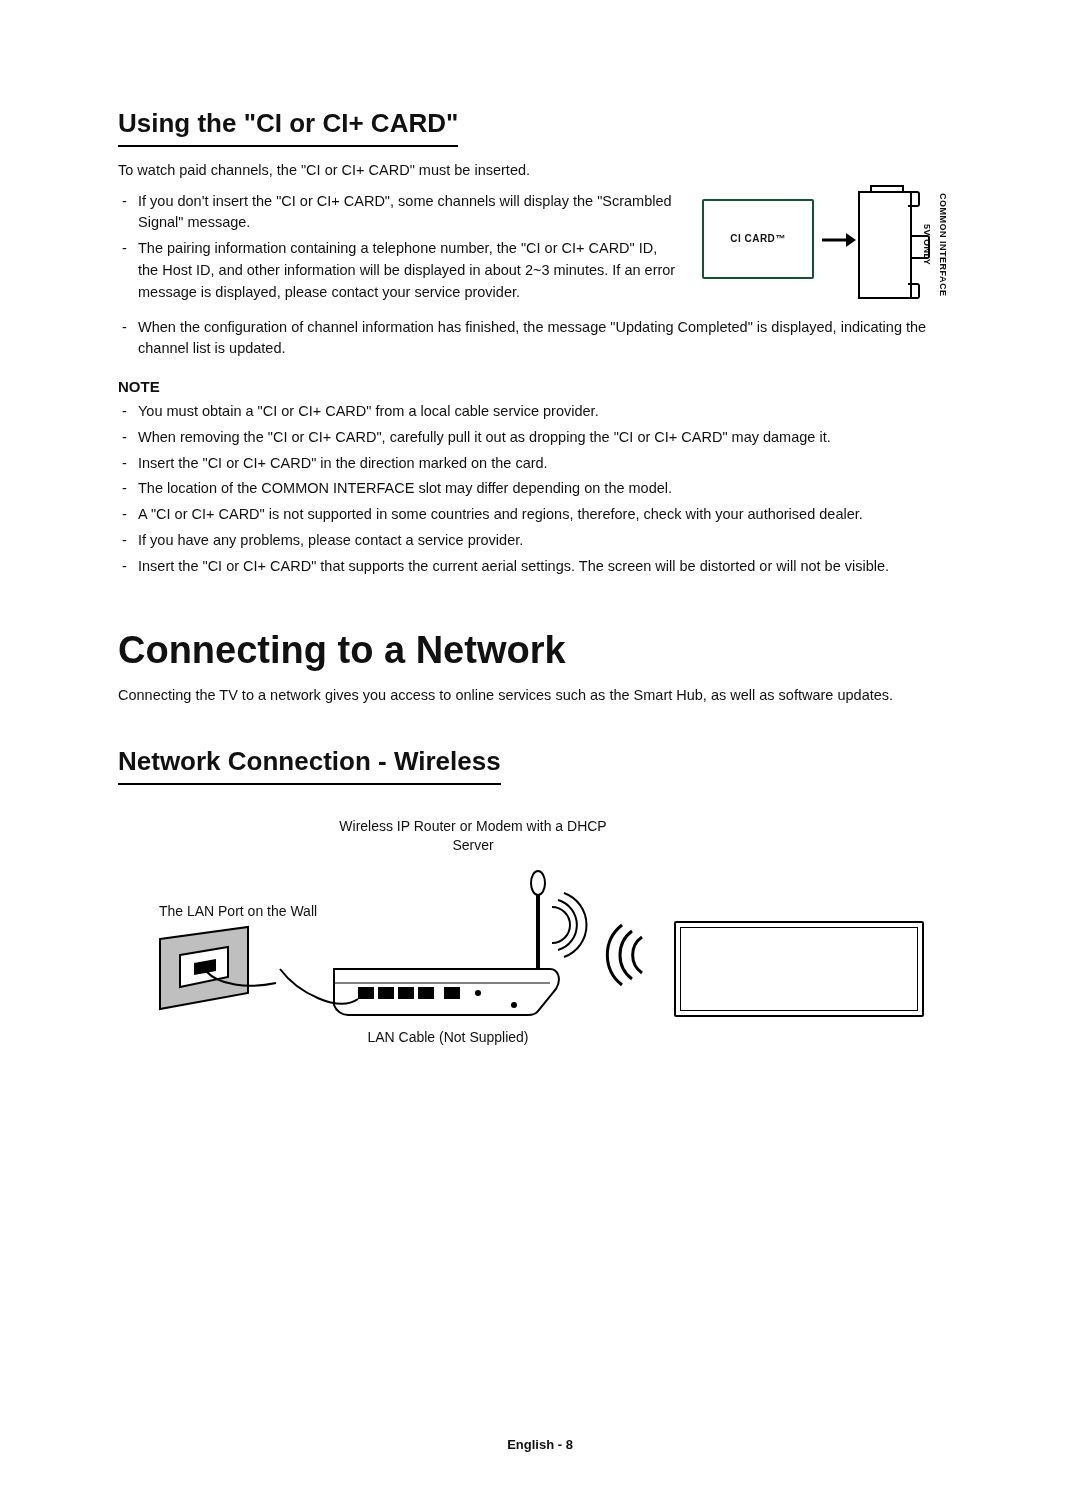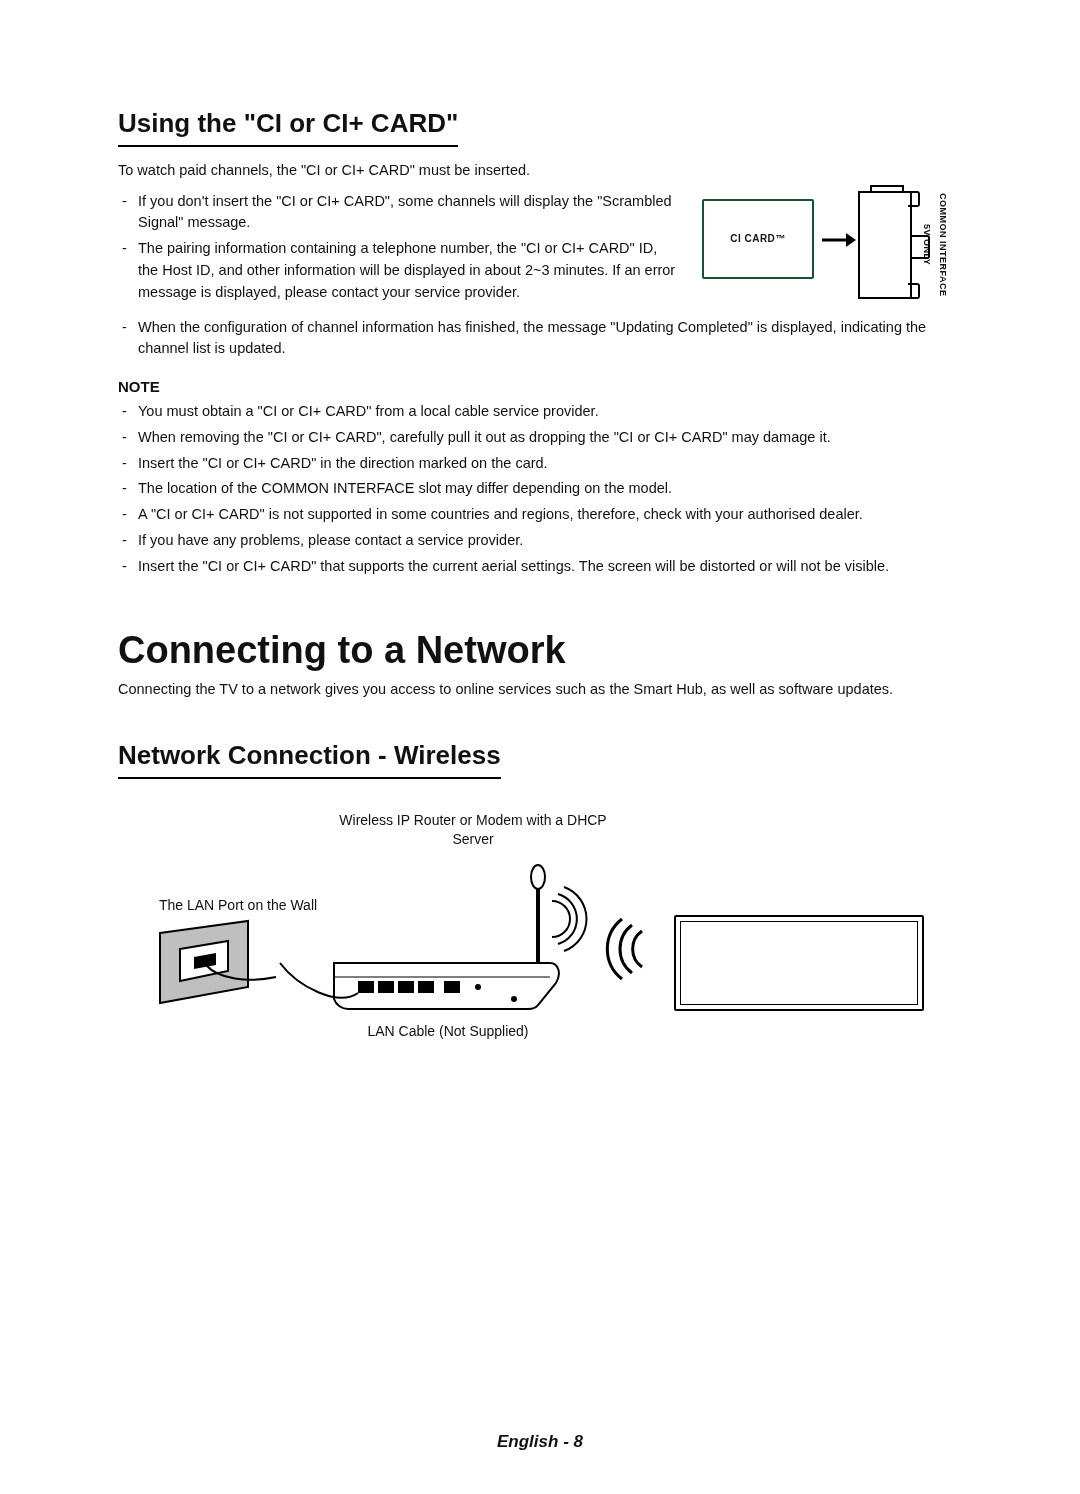--- a/index.html
+++ b/index.html
@@ -19,21 +19,21 @@
     font-weight: 700;
     padding-bottom: 6px;
     border-bottom: 2px solid #000;
     display: inline-block;
     margin-bottom: 14px;
   }
   .h1 {
     font-size: 38px;
     font-weight: 700;
     margin-top: 52px;
-    margin-bottom: 8px;
+    margin-bottom: 14px;
   }
 
   .intro {
     font-size: 14.5px;
     margin-bottom: 10px;
     line-height: 1.35;
   }
 
   .two-col {
     display: flex;
@@ -64,23 +64,22 @@
     font-weight: 700;
     margin-top: 18px;
     margin-bottom: 6px;
   }
 
   .footer {
     position: absolute;
     bottom: 42px;
     left: 0; right: 0;
     text-align: center;
-    font-size: 17px;
-    font-weight: 700;
-    font-style: italic;
+    font-size: 13px;
+    font-weight: 700;
   }
 
   
   .ci-fig {
     width: 260px;
     height: 120px;
     position: relative;
   }
   .ci-card {
     position: absolute;

